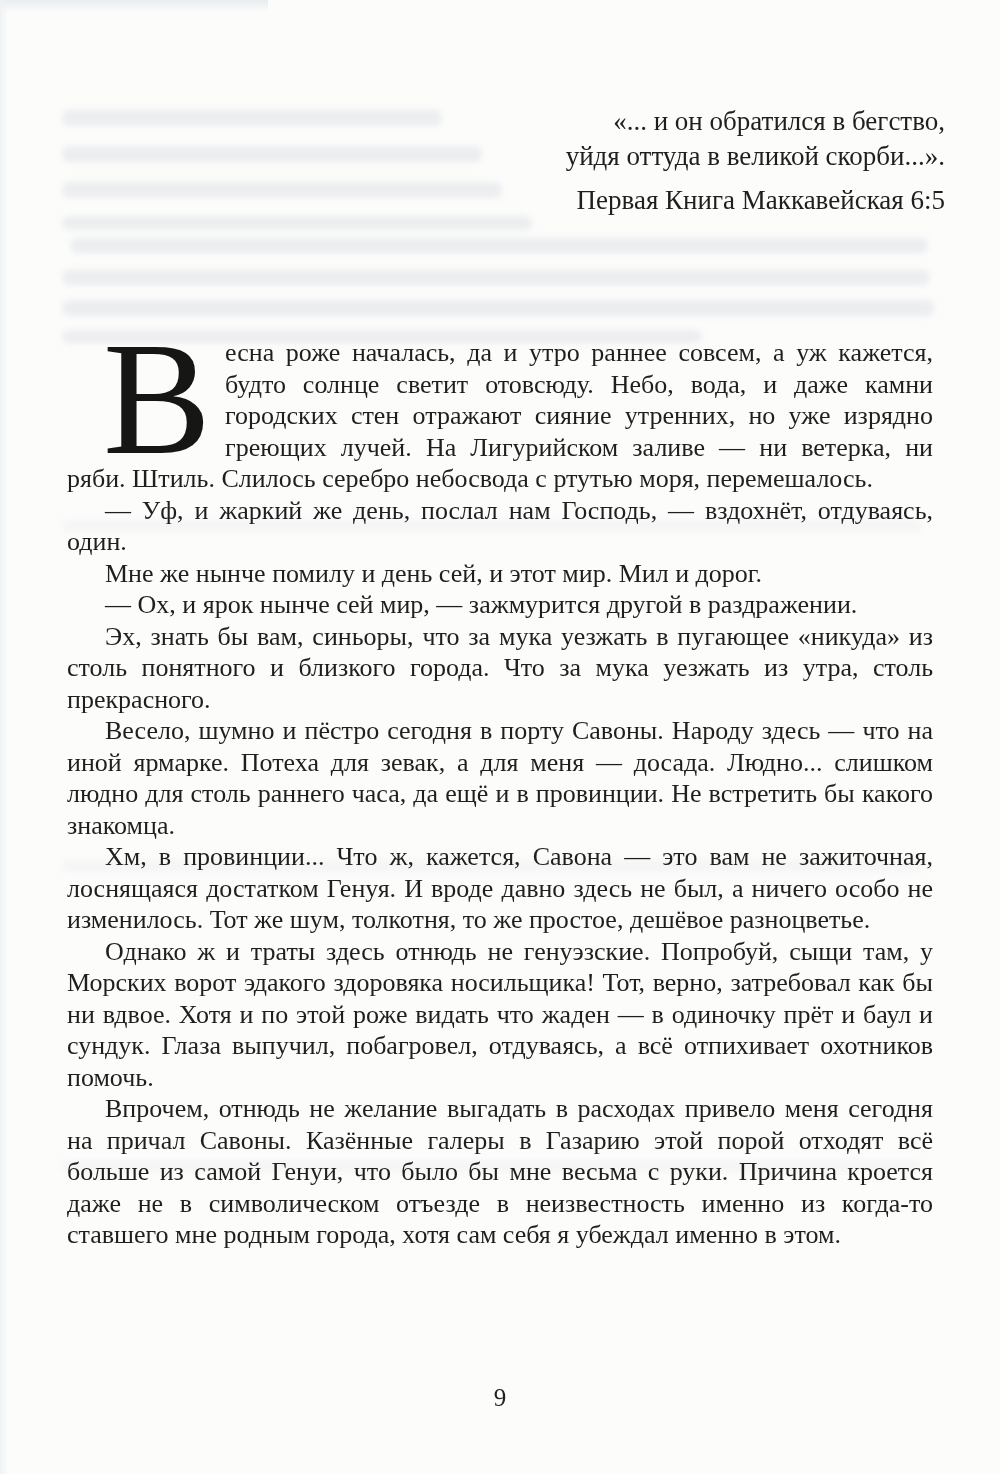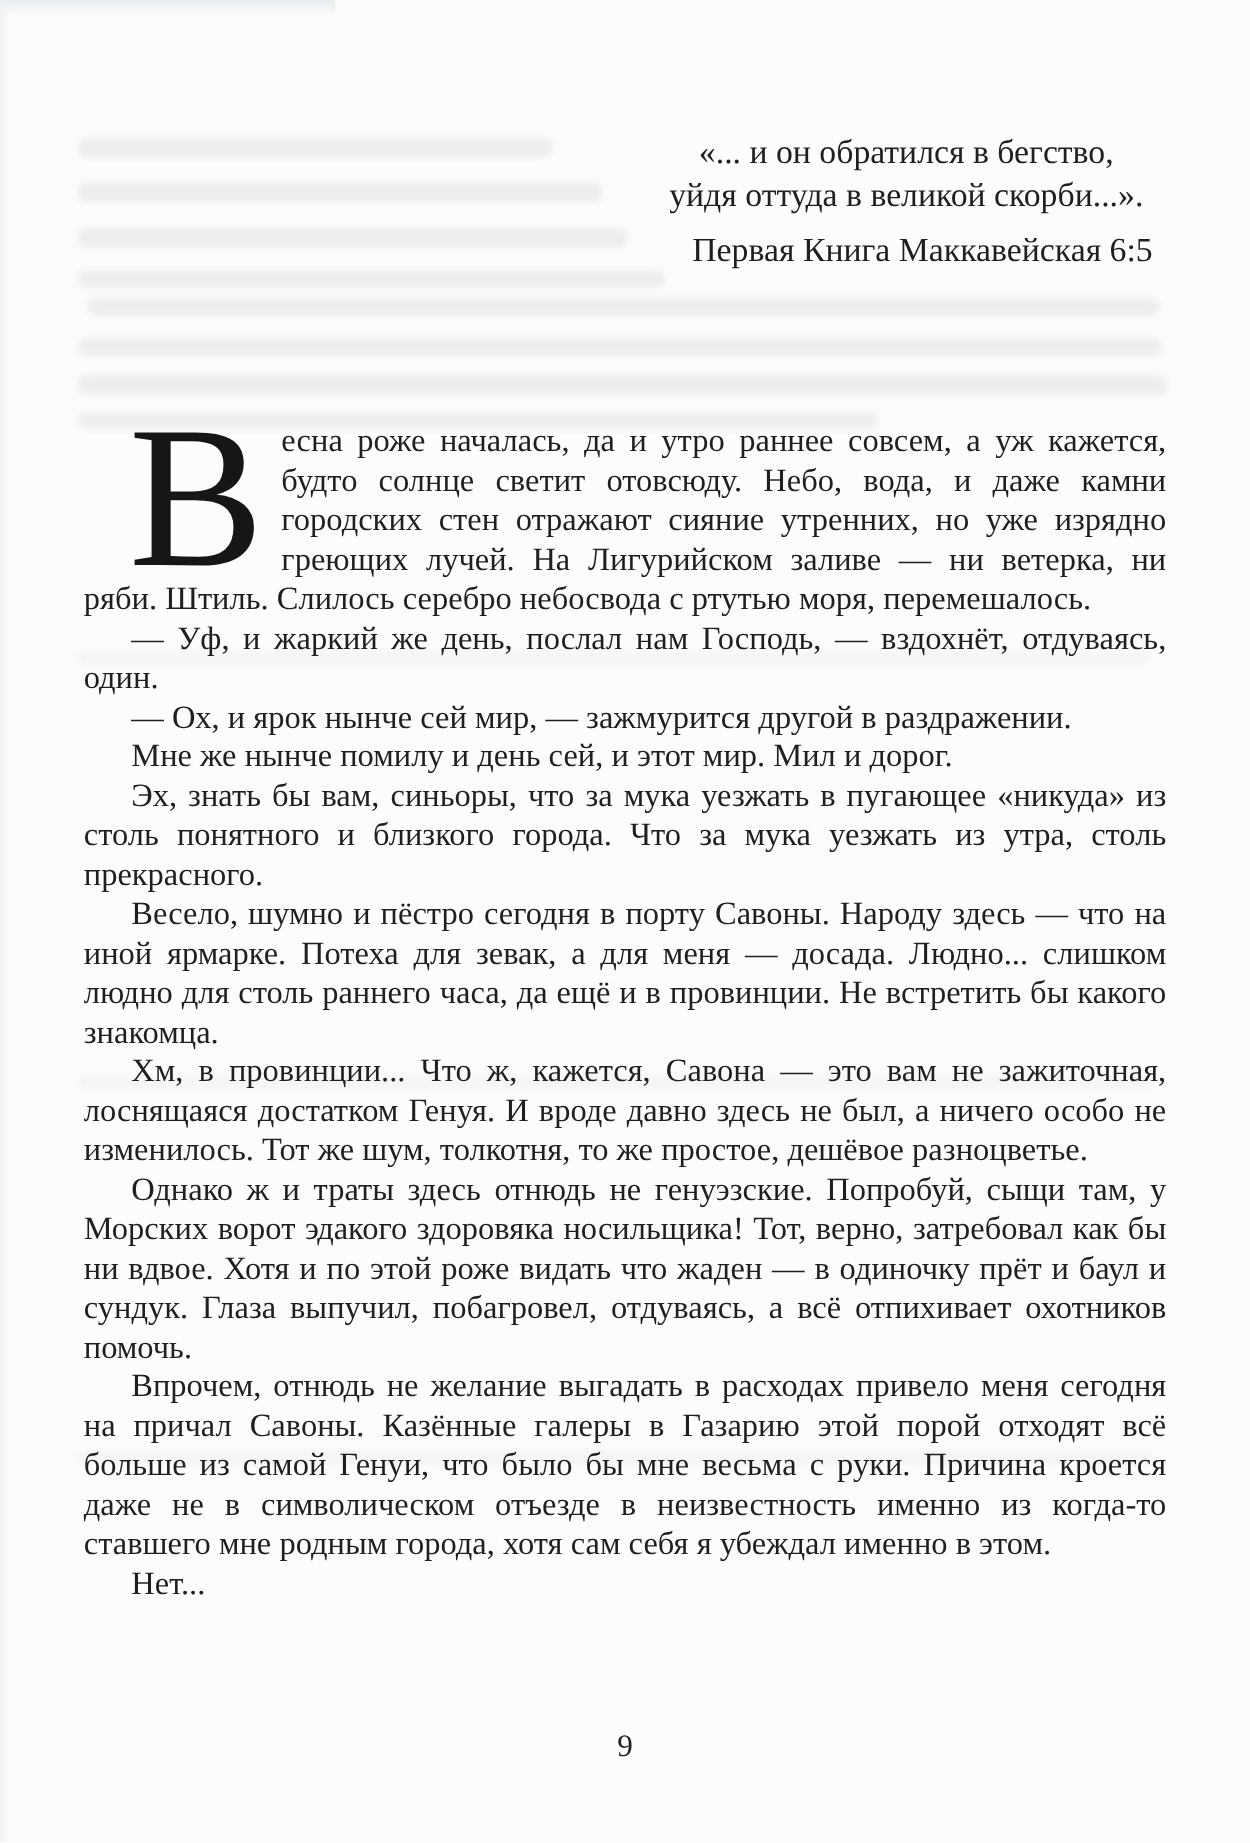--- a/index.html
+++ b/index.html
@@ -25,21 +25,21 @@
   .ghost i:nth-child(5){ left:70px;  top:238px;  width:858px; height:15px; }
   .ghost i:nth-child(6){ left:62px;  top:270px;  width:868px; height:15px; }
   .ghost i:nth-child(7){ left:62px;  top:300px;  width:872px; height:16px; }
   .ghost i:nth-child(8){ left:62px;  top:330px;  width:640px; height:13px; }
   .ghost i:nth-child(9){ left:62px;  top:520px;  width:860px; height:12px; background:rgba(150,162,178,0.08); }
   .ghost i:nth-child(10){ left:62px; top:860px;  width:860px; height:12px; background:rgba(150,162,178,0.08); }
   .ghost i:nth-child(11){ left:62px; top:1160px; width:860px; height:12px; background:rgba(150,162,178,0.07); }
 
   
   .epigraph { position:absolute; left:505px; top:104px; width:440px;
-              font-size:27px; line-height:35px; text-align:center; }
+              font-size:27px; line-height:35px; text-align:right; }
   .ep-attr  { margin-top:9px; padding-left:26px; }
 
   
   .body-text { position:absolute; left:67px; top:337px; width:866px;
                font-size:26px; line-height:31.5px; text-align:justify;
                hyphens:auto; -webkit-hyphens:auto; }
   .body-text p { margin:0; text-indent:38px; }
   .body-text p.first { text-indent:0; }
   .dropcap { float:left; font-size:162px; line-height:0.76;
              margin:0 14px 0 36px; color:#161614; }
@@ -72,25 +72,24 @@
 
   <div class="epigraph">
     <div class="ep-line">«... и он обратился в бегство,</div>
     <div class="ep-line">уйдя оттуда в великой скорби...».</div>
     <div class="ep-attr">Первая Книга Маккавейская 6:5</div>
   </div>
 
   <div class="body-text">
     <p class="first"><span class="dropcap">В</span><span>есна роже началась, да и утро раннее совсем, а уж кажется, будто солнце светит отовсюду. Небо, вода, и даже камни городских стен отражают сияние утренних, но уже изрядно греющих лучей. На Лигурийском заливе — ни ветерка, ни ряби. Штиль. Слилось серебро небосвода с ртутью моря, перемешалось.</span></p>
     <p>— Уф, и жаркий же день, послал нам Господь, — вздохнёт, отдуваясь, один.</p>
+    <p>Мне же нынче помилу и день сей, и этот мир. Мил и дорог.</p>
     <p>— Ох, и ярок нынче сей мир, — зажмурится другой в раздражении.</p>
-    <p>Мне же нынче помилу и день сей, и этот мир. Мил и дорог.</p>
     <p>Эх, знать бы вам, синьоры, что за мука уезжать в пугающее «никуда» из столь понятного и близкого города. Что за мука уезжать из утра, столь прекрасного.</p>
     <p>Весело, шумно и пёстро сегодня в порту Савоны. Народу здесь — что на иной ярмарке. Потеха для зевак, а для меня — досада. Людно... слишком людно для столь раннего часа, да ещё и в провинции. Не встретить бы какого знакомца.</p>
     <p>Хм, в провинции... Что ж, кажется, Савона — это вам не зажиточная, лоснящаяся достатком Генуя. И вроде давно здесь не был, а ничего особо не изменилось. Тот же шум, толкотня, то же простое, дешёвое разноцветье.</p>
     <p>Однако ж и траты здесь отнюдь не генуэзские. Попробуй, сыщи там, у Морских ворот эдакого здоровяка носильщика! Тот, верно, затребовал как бы ни вдвое. Хотя и по этой роже видать что жаден — в одиночку прёт и баул и сундук. Глаза выпучил, побагровел, отдуваясь, а всё отпихивает охотников помочь.</p>
     <p>Впрочем, отнюдь не желание выгадать в расходах привело меня сегодня на причал Савоны. Казённые галеры в Газарию этой порой отходят всё больше из самой Генуи, что было бы мне весьма с руки. Причина кроется даже не в символическом отъезде в неизвестность именно из когда-то ставшего мне родным города, хотя сам себя я убеждал именно в этом.</p>
-    <p>Нет...</p>
   </div>
 
   <div class="page-number">9</div>
 
 </div>
 
 </body></html>

